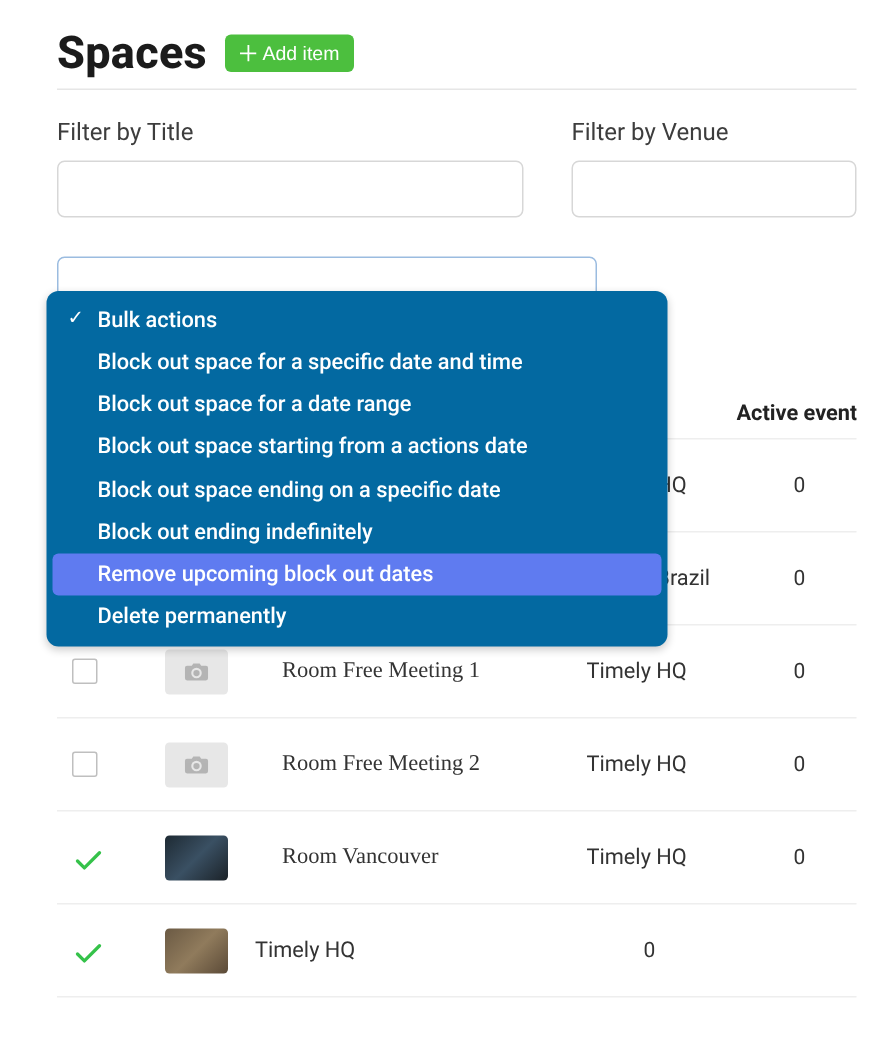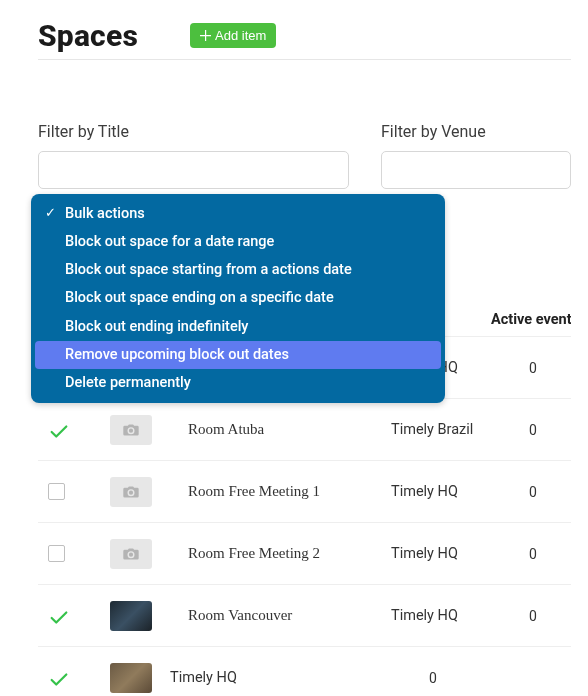--- a/index.html
+++ b/index.html
@@ -32,21 +32,20 @@
     color: #fff;
     border: none;
     border-radius: 4px;
     font-size: 13px;
     font-weight: 500;
     padding: 5px 10px;
     cursor: pointer;
     display: inline-flex;
     align-items: center;
     gap: 4px;
-    margin-left: 40px;
   }
   .add-item-btn svg { display:block; }
   .divider {
     height: 1px;
     background: #e6e6e6;
     margin: 2px 0 18px 0;
   }
   .filter-row {
     display: flex;
     gap: 32px;
@@ -56,21 +55,20 @@
     min-width: 0;
   }
   .filter-col.right {
     flex: 0 0 190px;
   }
   .filter-label {
     font-size: 16px;
     color: #3d3d3d;
     margin-bottom: 10px;
     font-weight: 400;
-    margin-top: 44px;
   }
   .filter-input {
     width: 100%;
     height: 38px;
     border: 1px solid #d7d7d7;
     border-radius: 5px;
     padding: 0 10px;
     font-size: 14px;
     background: #fff;
   }
@@ -312,20 +310,21 @@
           <div class="venue-cell">Timely HQ</div>
           <div class="count-cell">0</div>
         </div>
       </div>
   </div>
 </div>
 
 <div class="dropdown">
   <div id="dd-items">
       <div class="dropdown-item checked">Bulk actions</div>
+      <div class="dropdown-item">Block out space for a specific date and time</div>
       <div class="dropdown-item">Block out space for a date range</div>
       <div class="dropdown-item">Block out space starting from a actions date</div>
       <div class="dropdown-item">Block out space ending on a specific date</div>
       <div class="dropdown-item">Block out ending indefinitely</div>
       <div class="dropdown-item selected">Remove upcoming block out dates</div>
       <div class="dropdown-item">Delete permanently</div>
     </div>
 </div>
 
 </body></html>

